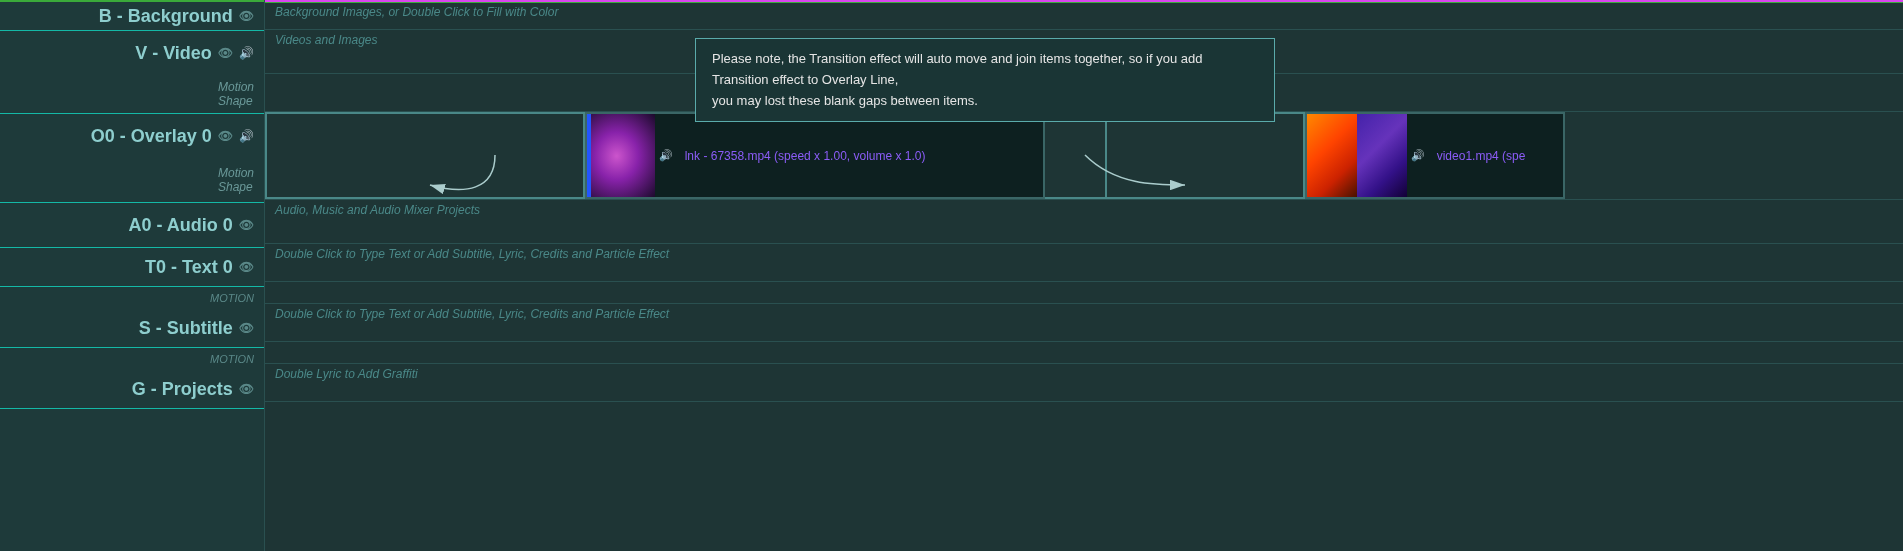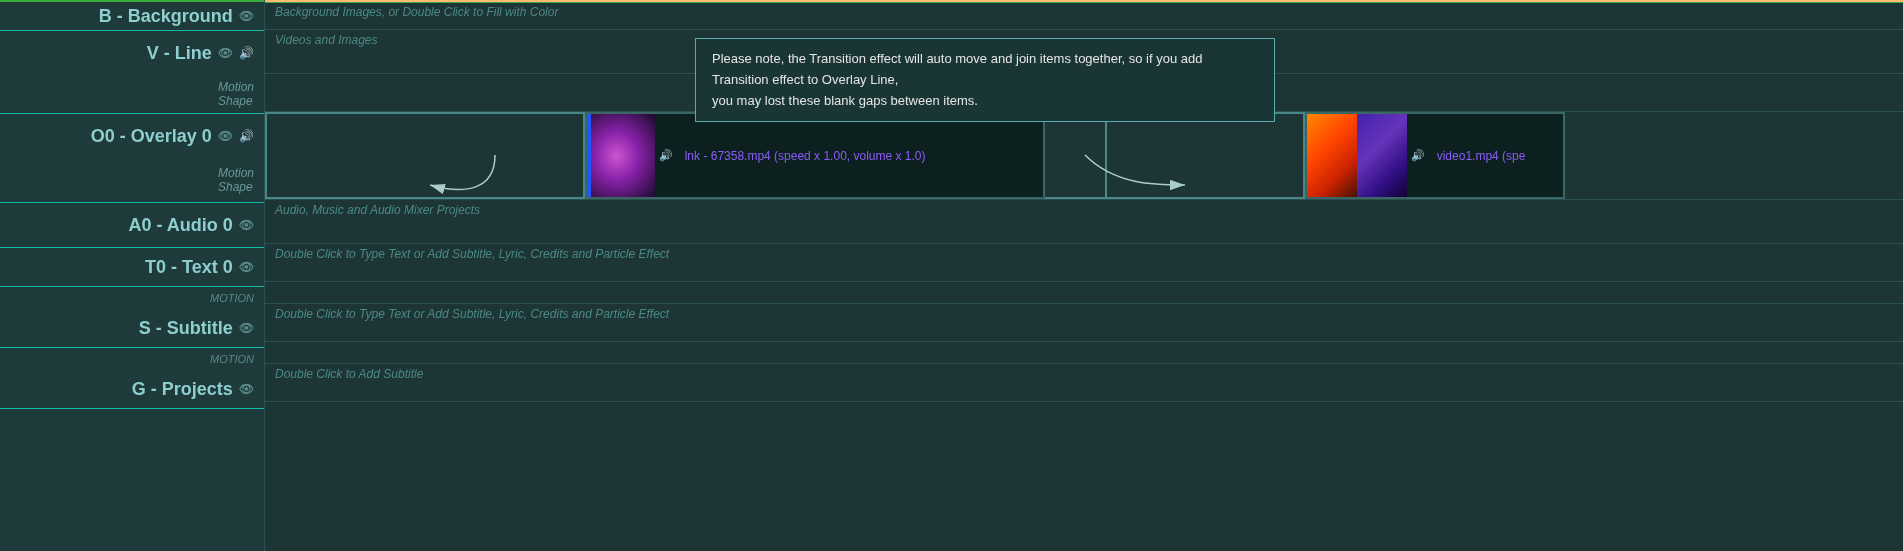--- a/index.html
+++ b/index.html
@@ -81,21 +81,21 @@
       width: 100%;
       height: 100%;
     }
 
     .content-row {
       border-bottom: 1px solid #2a5050;
       position: relative;
       overflow: hidden;
     }
 
-    .content-row.b-bg-row { height: 30px; border-top: 2px solid #fdba74; }
+    .content-row.b-bg-row { height: 30px; border-top: 2px solid #d946ef; }
     .content-row.v-video-row { height: 44px; }
     .content-row.motion-v-row { height: 38px; }
     .content-row.o0-overlay-row { height: 88px; }
     .content-row.a0-audio-row { height: 44px; }
     .content-row.t0-text-row { height: 38px; }
     .content-row.motion-sub-row { height: 22px; }
     .content-row.s-subtitle-row { height: 38px; }
     .content-row.motion-graf-row { height: 22px; }
     .content-row.g-graffiti-row { height: 38px; }
 
@@ -230,21 +230,21 @@
 
   <div class="track-row">
     <div class="track-label bold-label b-background">
       <span>B - Background</span>
       <span class="eye-icon">👁</span>
     </div>
   </div>
 
   <div class="track-row">
     <div class="track-label bold-label v-video">
-      <span>V - Line</span>
+      <span>V - Video</span>
       <span class="eye-icon">👁</span>
       <span class="vol-icon">🔊</span>
     </div>
     <div class="track-label motion-shape-v">
       <span>Motion<br>Shape</span>
     </div>
   </div>
 
   <div class="track-row">
     <div class="track-label bold-label o0-overlay">
@@ -342,21 +342,21 @@
 
     <div class="content-row motion-sub-row"></div>
 
     <div class="content-row s-subtitle-row">
       <span class="placeholder-text">Double Click to Type Text or Add Subtitle, Lyric, Credits and Particle Effect</span>
     </div>
 
     <div class="content-row motion-graf-row"></div>
 
     <div class="content-row g-graffiti-row">
-      <span class="placeholder-text">Double Click to Add Subtitle</span>
+      <span class="placeholder-text">Double Lyric to Add Graffiti</span>
     </div>
 
   </div>
 
   <div class="tooltip-box">
     <span>Please note, the Transition effect will auto move and join items together, so if you add Transition effect to Overlay Line,</span><br>
     <span>you may lost these blank gaps between items.</span>
   </div>
 
   <svg class="arrow-container" viewBox="0 0 1638 551" style="position:absolute;top:0;left:0;width:100%;height:100%;pointer-events:none;z-index:98;">

